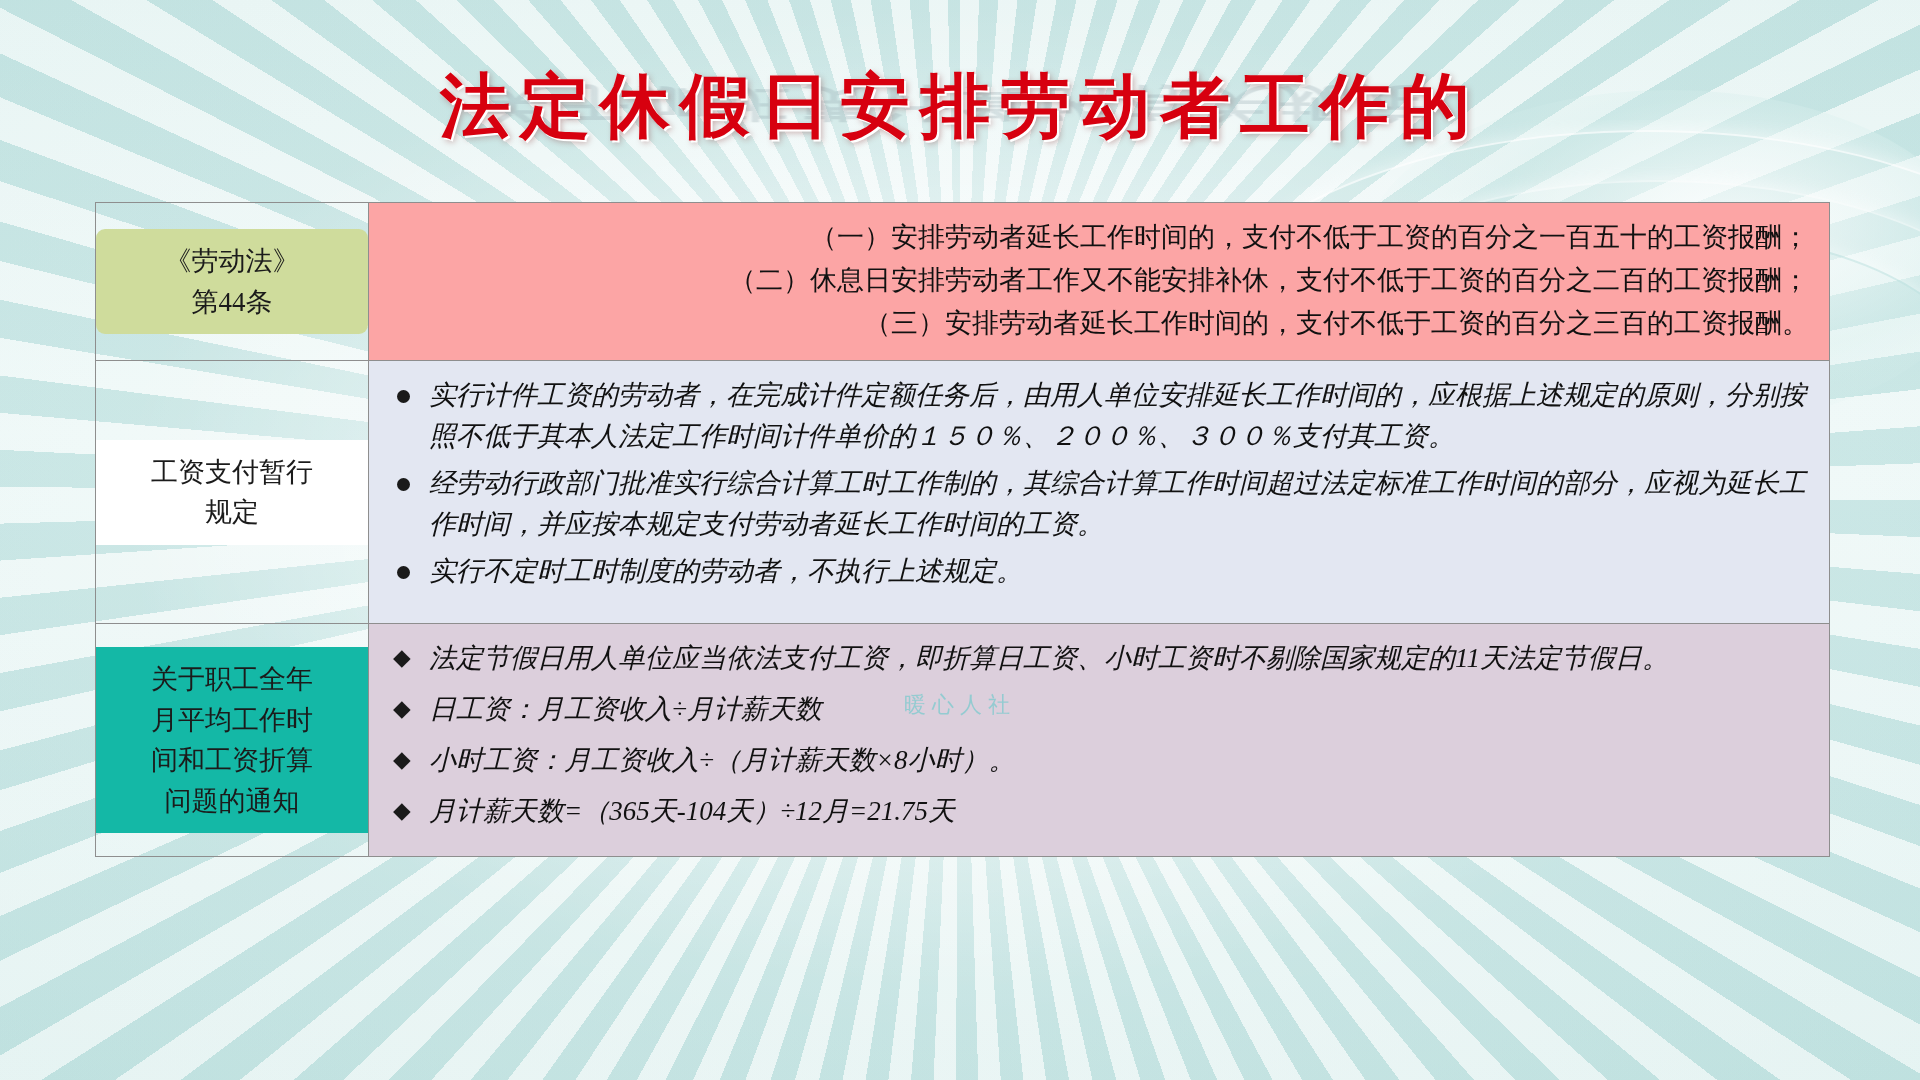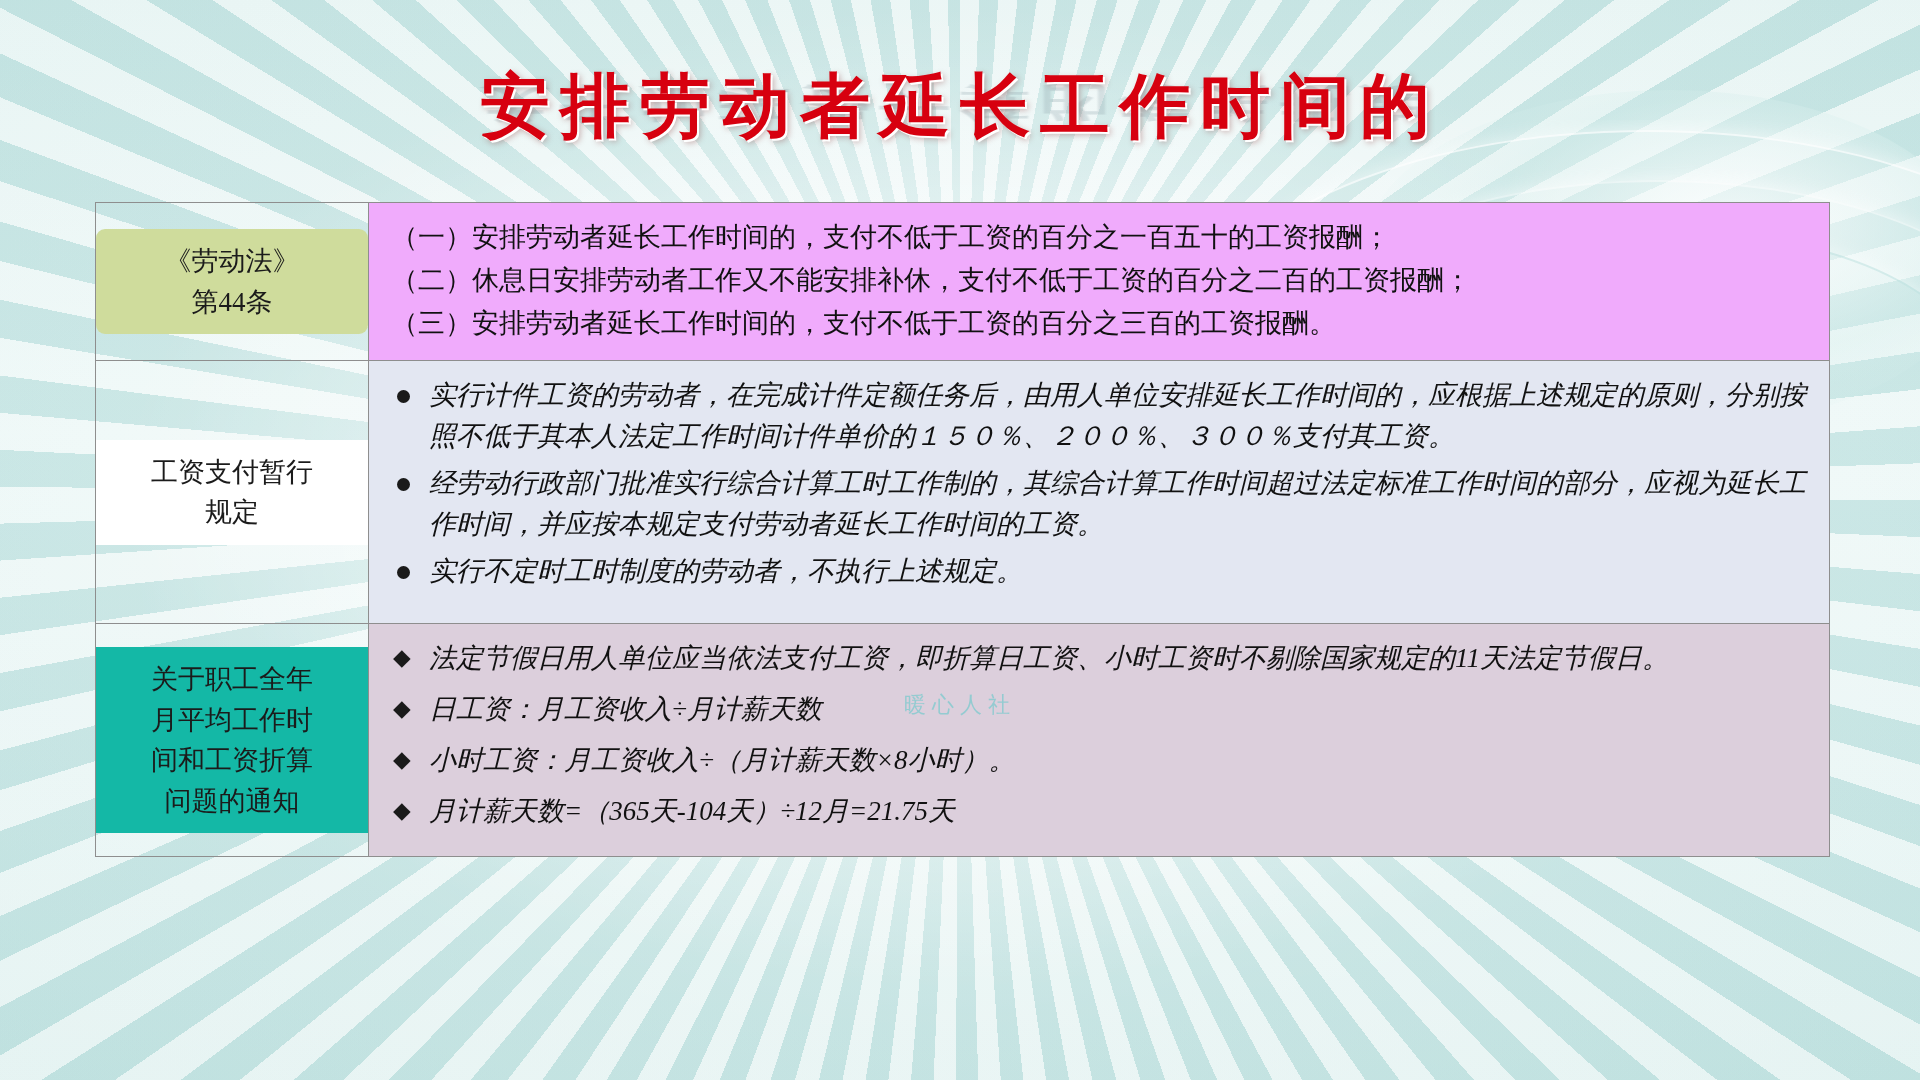--- a/index.html
+++ b/index.html
@@ -143,21 +143,21 @@
   }
   .body-cell {
     padding: 14px 20px 14px 22px;
     font-size: 27px;
     line-height: 1.52;
     color: #111;
   }
 
   
   .r1 .label-cell { background: #cfdc9c; border-radius: 9px; }
-  .r1 .body-cell  { background: #f0abfc; }
+  .r1 .body-cell  { background: #fca5a5; text-align: right; }
   .r2 .label-cell { background: #ffffff; }
   .r2 .body-cell  { background: #e3e7f2; }
   .r3 .label-cell { background: #14b8a6; }
   .r3 .body-cell  { background: #dccfdc; }
 
   .plain-line {
     margin: 0 0 2px 0;
     text-indent: 0;
   }
 
@@ -200,21 +200,21 @@
 <div class="bg"></div>
 <div class="bg-haze"></div>
 <div class="bg-corner"></div>
 <div class="bg-swoosh">
   <i></i>
     <i></i>
     <i></i>
 </div>
 
 <div class="title-ghost">关于加班费计算的有关规定</div>
-<div class="title">安排劳动者延长工作时间的</div>
+<div class="title">法定休假日安排劳动者工作的</div>
 
 <div class="table-wrap">
   <table class="law">
     <tbody>
       <tr class="r1">
         <td class="col-label">
           <div class="label-cell">
             <div>《劳动法》</div>
             <div>第44条</div>
           </div>

